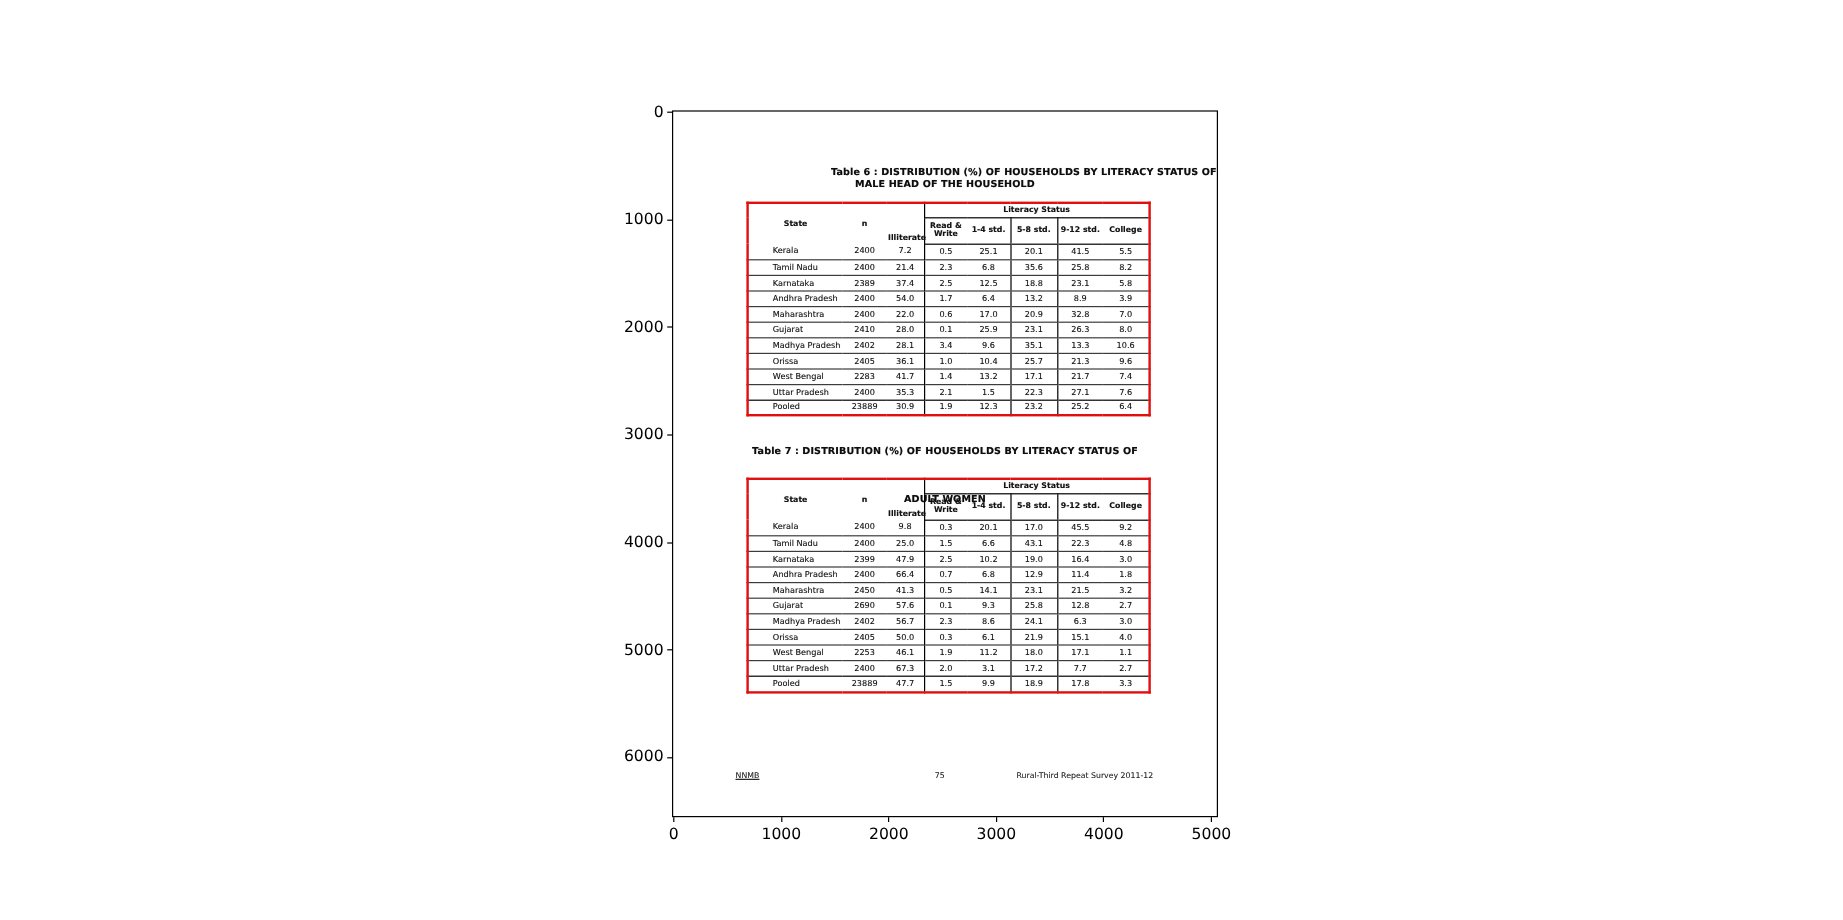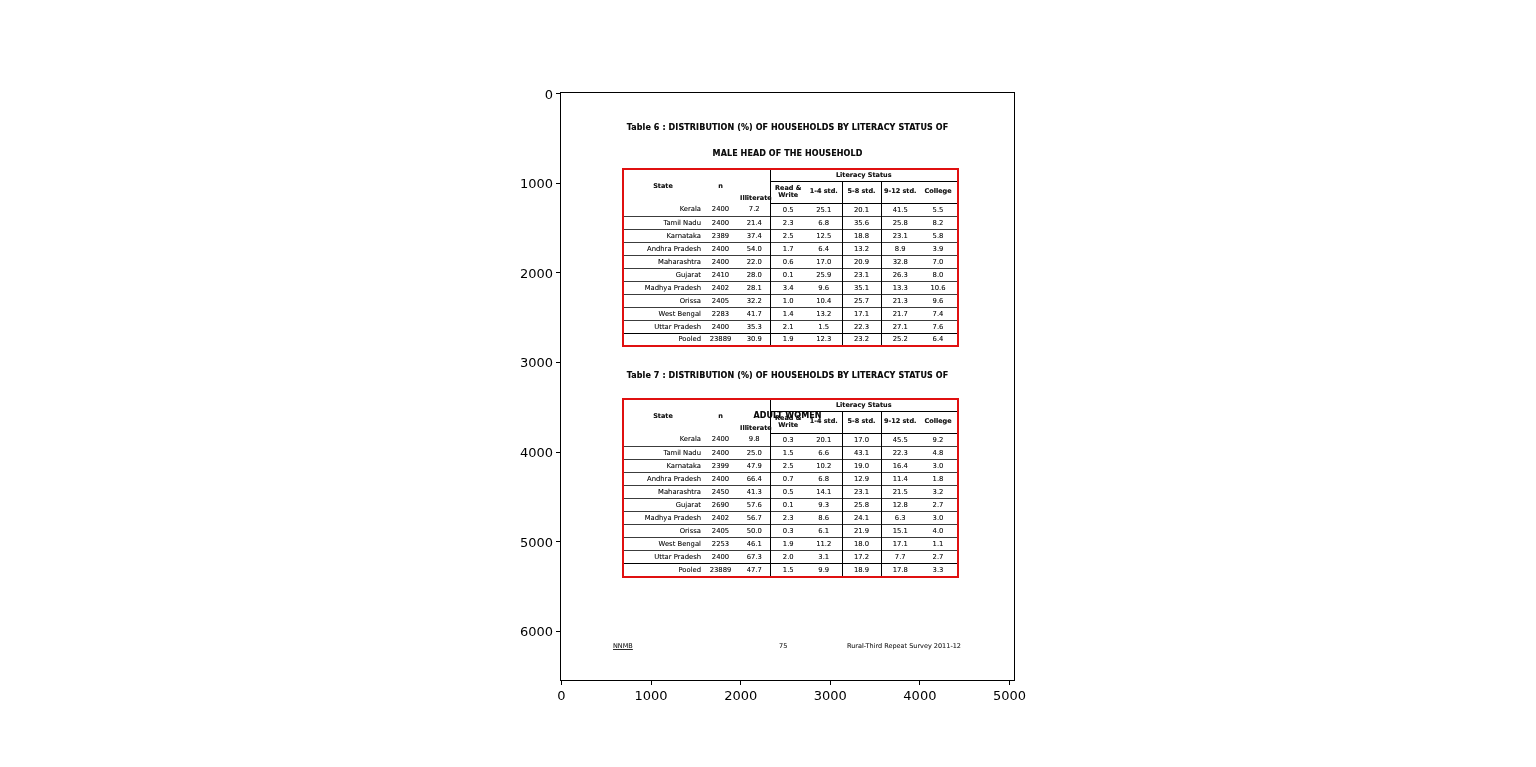--- a/index.html
+++ b/index.html
@@ -32,21 +32,21 @@
     text-shadow:0 0 0.6px rgba(0,0,0,0.45); letter-spacing:0.1px;
   }
   table.doc-table {
     position:absolute; left:61px; width:335px; border-collapse:collapse;
     table-layout:fixed; border:2px solid #e01010;
     font-size:6.8px; color:#141414; text-shadow:0 0 0.6px rgba(0,0,0,0.4);
   }
   table.doc-table th, table.doc-table td { padding:0 1px; font-weight:normal; }
   table.doc-table th { font-weight:bold; font-size:6.5px; line-height:7.5px; text-align:center; }
   table.doc-table td { text-align:center; line-height:8px; }
-  table.doc-table td.state { text-align:right; padding-left:4px; }
+  table.doc-table td.state { text-align:left; padding-left:20px; }
   table.doc-table .vl { border-left:1px solid #000; }
   table.doc-table thead tr.colhead th { border-bottom:1px solid #000; }
   table.doc-table thead th.group { border-bottom:1px solid #000; }
   table.doc-table thead th.rowspan { vertical-align:middle; }
   table.doc-table thead th.low { vertical-align:bottom; padding-bottom:1px; }
   table.doc-table tbody tr td { border-top:1px solid #3c3c3c; }
   table.doc-table tbody tr:first-child td { border-top:none; }
   table.doc-table tbody tr:last-child { font-weight:bold; }
   table.doc-table tbody tr:last-child td { border-top:1px solid #000; }
 
@@ -56,21 +56,21 @@
   }
   .doc-footer .f-left   { position:absolute; left:52px;text-decoration:underline; }
   .doc-footer .f-center { position:absolute; left:218px; }
   .doc-footer .f-right  { position:absolute; right:55px; }
 </style>
 </head>
 <body>
 
 <div class="axes">
 
-  <div class="doc-title" style="top:30px;">Table 6 : DISTRIBUTION (%) OF HOUSEHOLDS BY LITERACY STATUS OF</div>
+  <div class="doc-title" style="top:46px;text-align:right;">Table 6 : DISTRIBUTION (%) OF HOUSEHOLDS BY LITERACY STATUS OF</div>
   <div class="doc-title" style="top:56px;">MALE HEAD OF THE HOUSEHOLD</div>
 
   <table class="doc-table" style="top:75px; height:178px;">
     <colgroup>
       <col style="width:79px">
         <col style="width:37px">
         <col style="width:31px">
       <col style="width:36px">
         <col style="width:36px">
         <col style="width:39px">
@@ -159,21 +159,21 @@
           <td class="">28.1</td>
           <td class=" vl">3.4</td>
           <td class="">9.6</td>
           <td class=" vl">35.1</td>
           <td class=" vl">13.3</td>
           <td class="">10.6</td>
         </tr>
         <tr style="height: 13px;">
           <td class="state">Orissa</td>
           <td class="">2405</td>
-          <td class="">32.2</td>
+          <td class="">36.1</td>
           <td class=" vl">1.0</td>
           <td class="">10.4</td>
           <td class=" vl">25.7</td>
           <td class=" vl">21.3</td>
           <td class="">9.6</td>
         </tr>
         <tr style="height: 13px;">
           <td class="state">West Bengal</td>
           <td class="">2283</td>
           <td class="">41.7</td>

